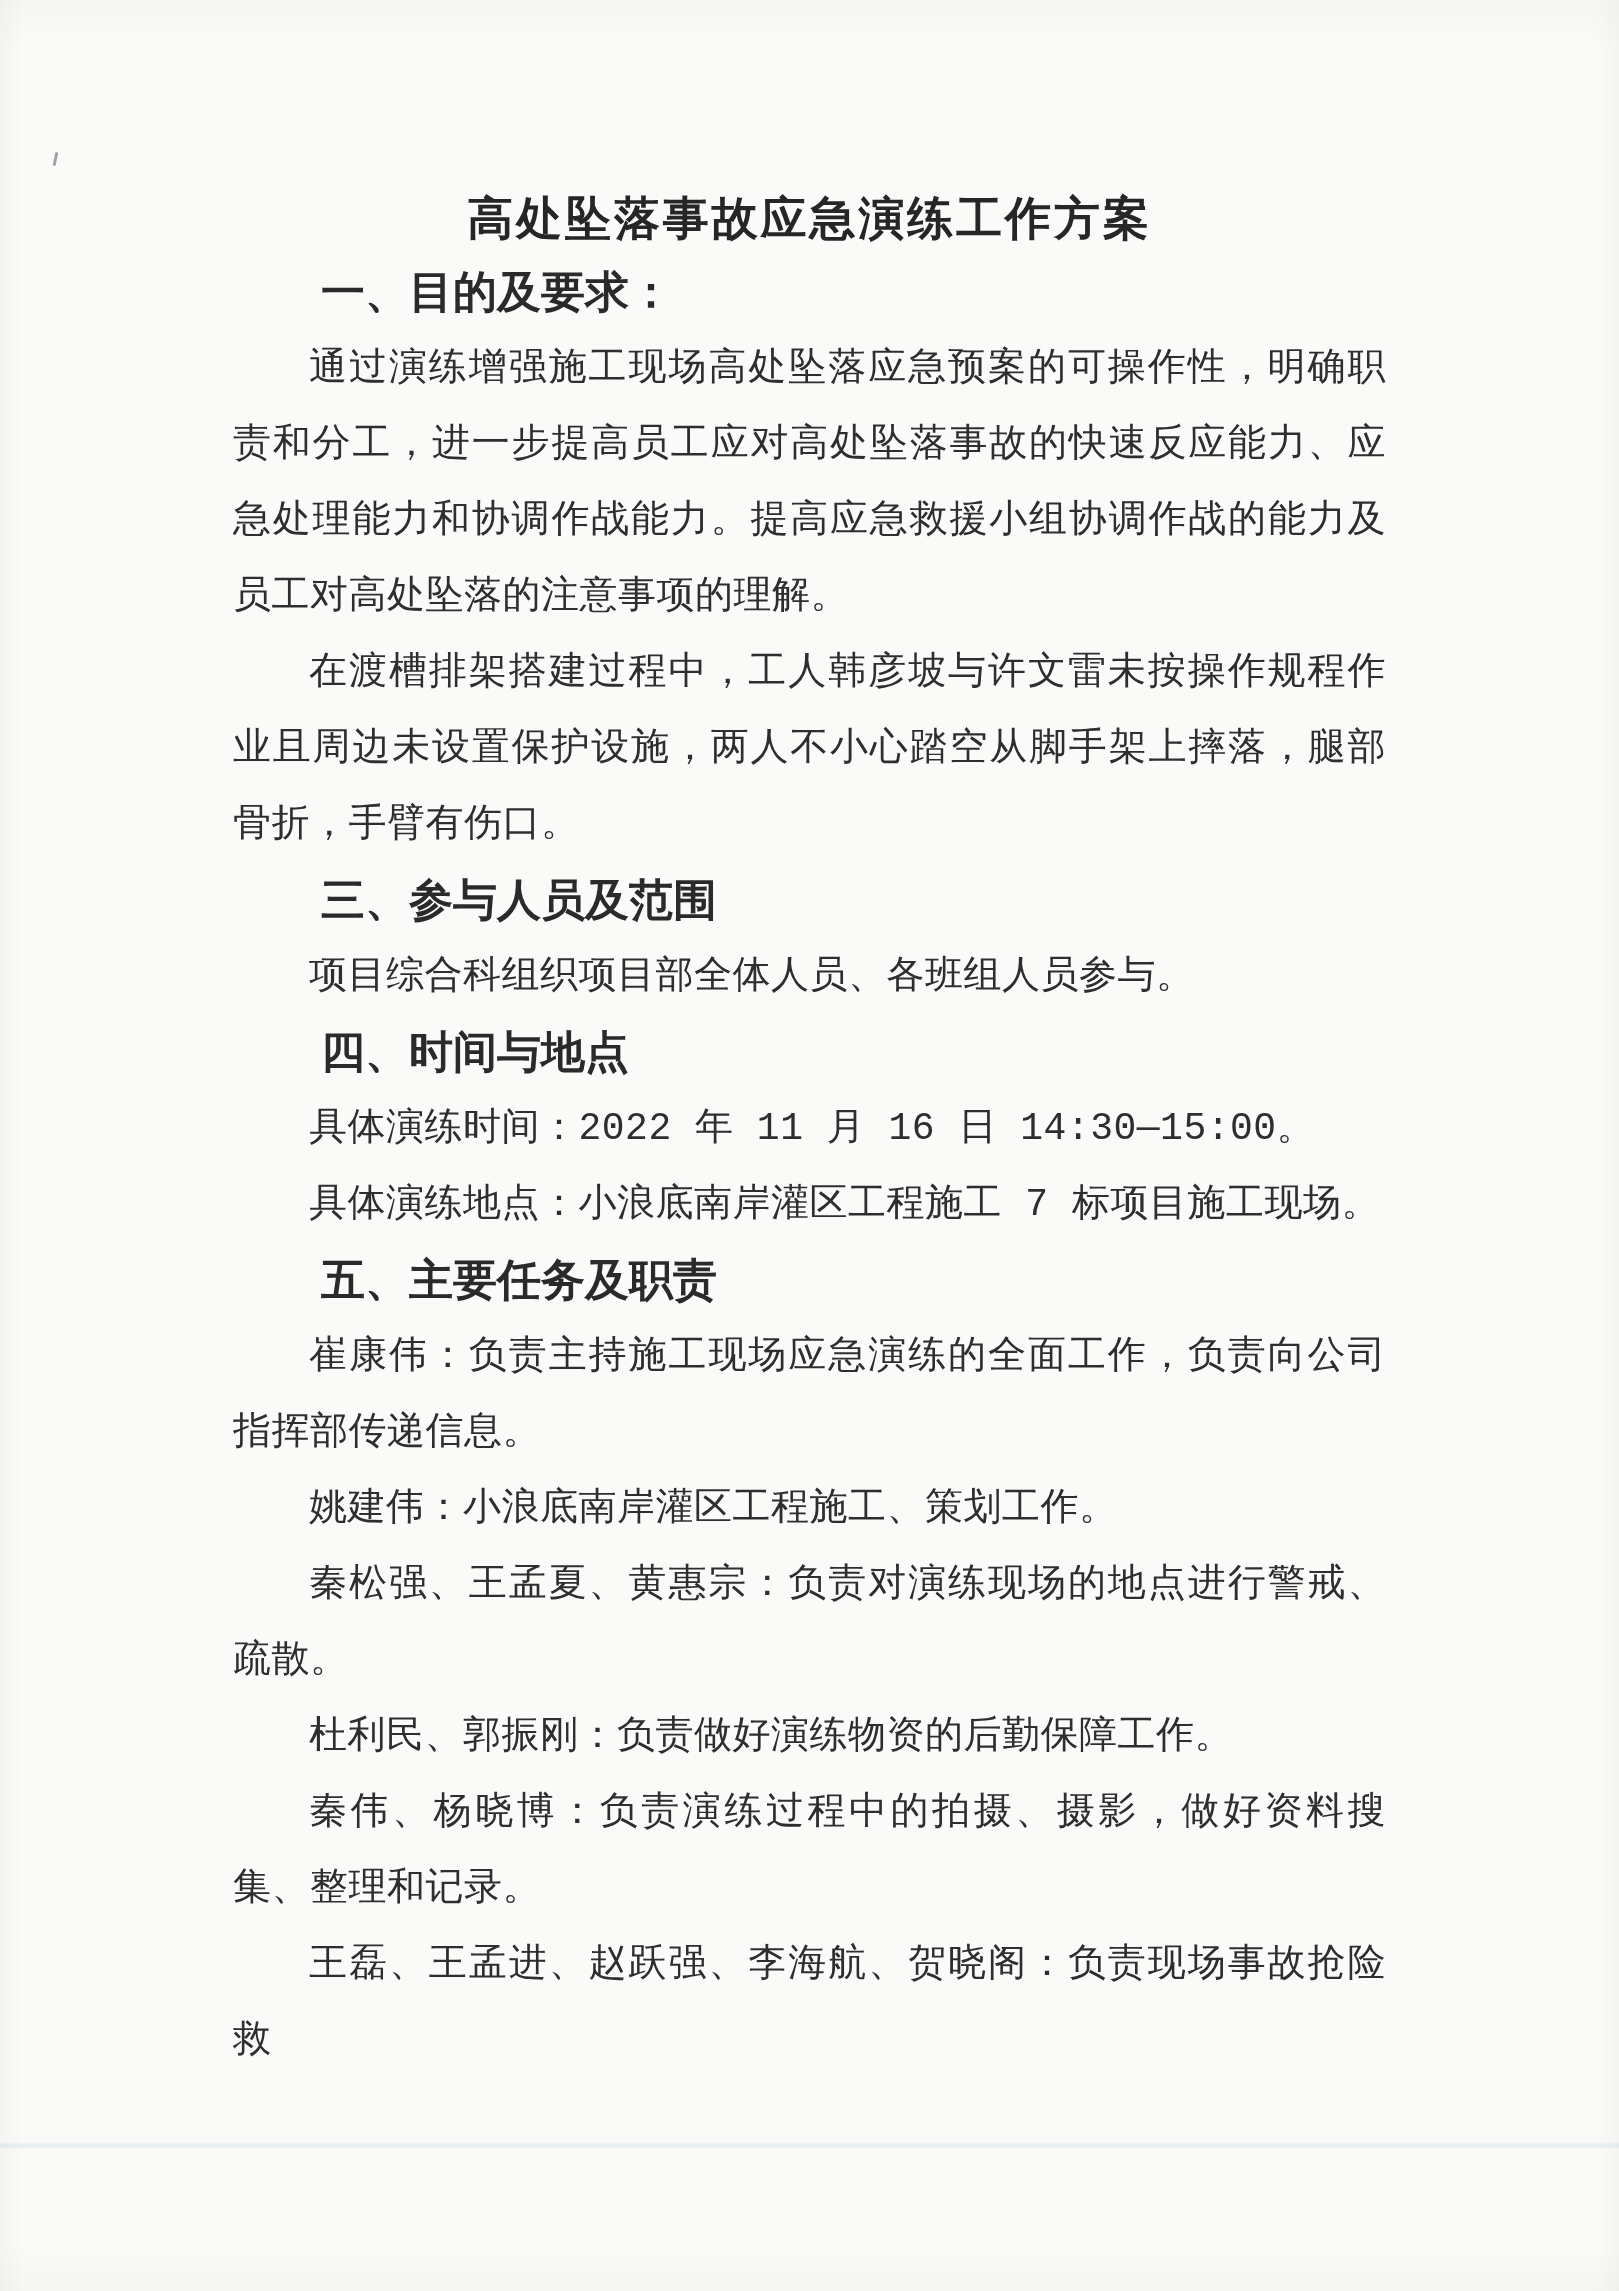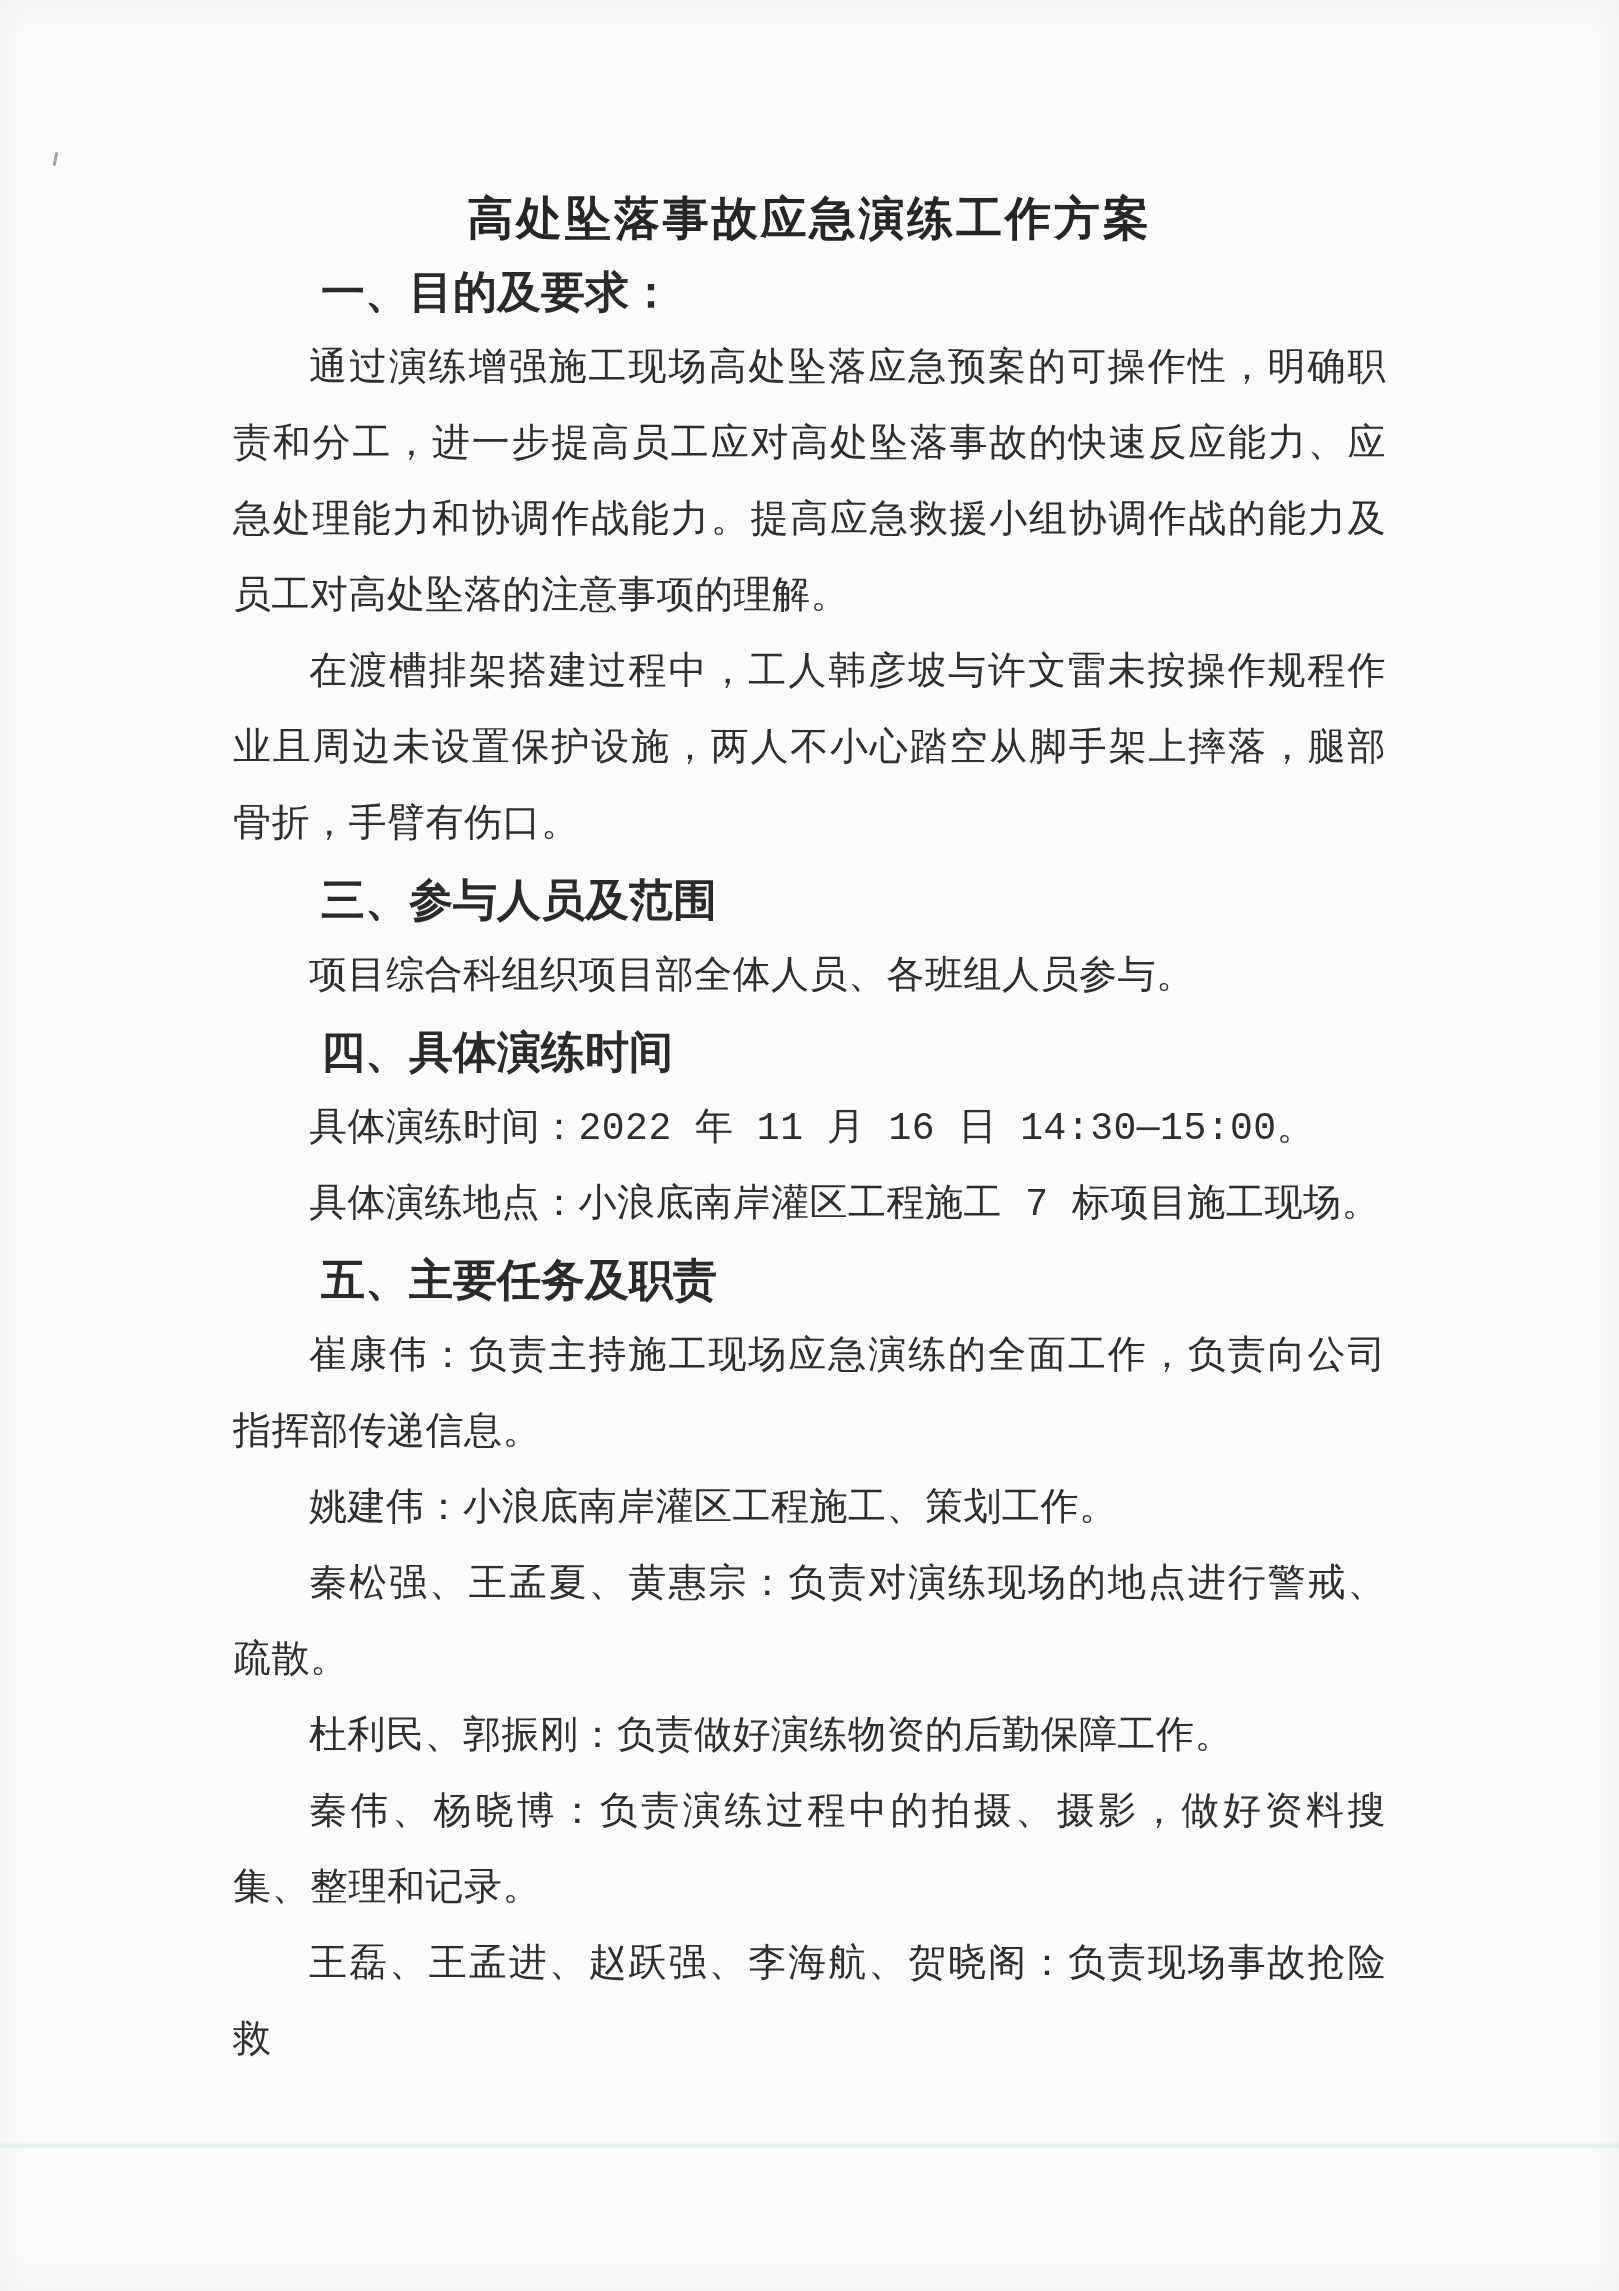--- a/index.html
+++ b/index.html
@@ -92,21 +92,21 @@
     <h1 class="doc-title">高处坠落事故应急演练工作方案</h1>
 
     <h2 class="section-heading">一、目的及要求：</h2>
     <p class="para">通过演练增强施工现场高处坠落应急预案的可操作性，明确职责和分工，进一步提高员工应对高处坠落事故的快速反应能力、应急处理能力和协调作战能力。提高应急救援小组协调作战的能力及员工对高处坠落的注意事项的理解。</p>
 
     <p class="para">在渡槽排架搭建过程中，工人韩彦坡与许文雷未按操作规程作业且周边未设置保护设施，两人不小心踏空从脚手架上摔落，腿部骨折，手臂有伤口。</p>
 
     <h2 class="section-heading">三、参与人员及范围</h2>
     <p class="para">项目综合科组织项目部全体人员、各班组人员参与。</p>
 
-    <h2 class="section-heading">四、具体演练时间</h2>
+    <h2 class="section-heading">四、时间与地点</h2>
     <p class="para">具体演练时间：2022 年 11 月 16 日 14:30—15:00。</p>
     <p class="para">具体演练地点：小浪底南岸灌区工程施工 7 标项目施工现场。</p>
 
     <h2 class="section-heading">五、主要任务及职责</h2>
     <p class="para">崔康伟：负责主持施工现场应急演练的全面工作，负责向公司指挥部传递信息。</p>
     <p class="para">姚建伟：小浪底南岸灌区工程施工、策划工作。</p>
     <p class="para">秦松强、王孟夏、黄惠宗：负责对演练现场的地点进行警戒、疏散。</p>
     <p class="para">杜利民、郭振刚：负责做好演练物资的后勤保障工作。</p>
     <p class="para">秦伟、杨晓博：负责演练过程中的拍摄、摄影，做好资料搜集、整理和记录。</p>
     <p class="para">王磊、王孟进、赵跃强、李海航、贺晓阁：负责现场事故抢险救</p>

